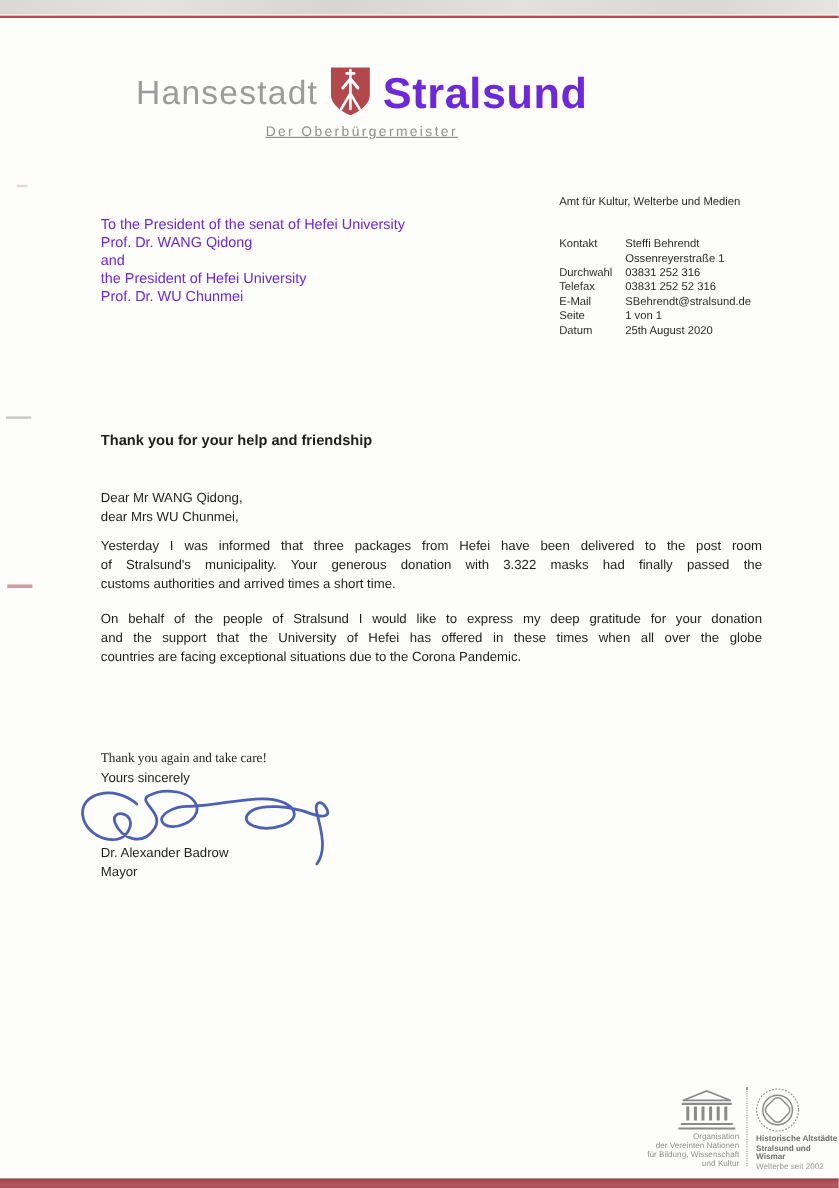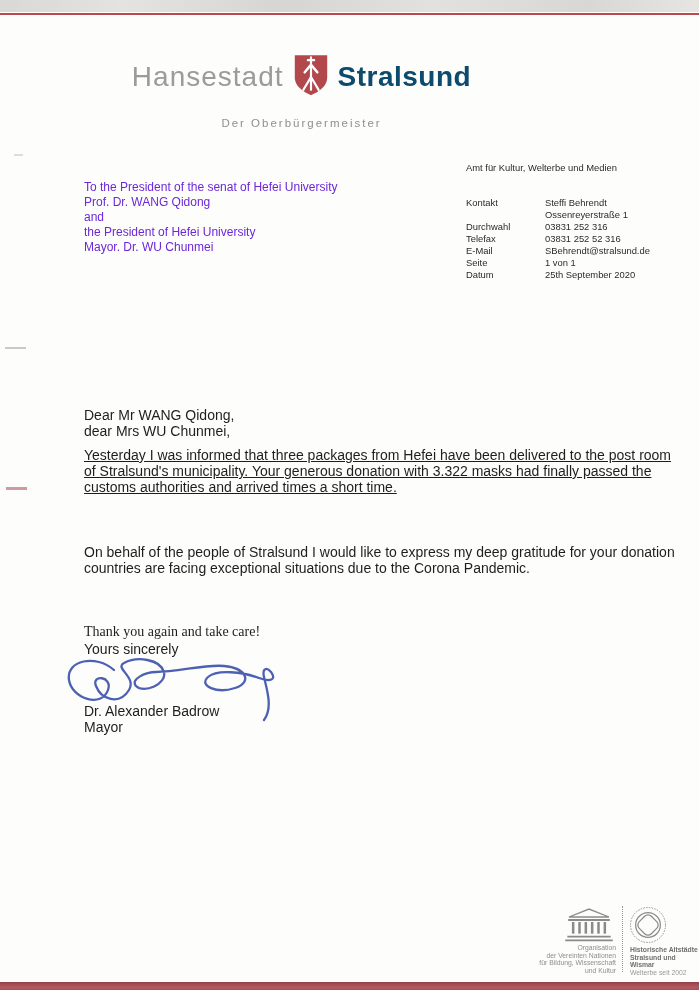--- a/index.html
+++ b/index.html
@@ -16,38 +16,38 @@
     background: linear-gradient(180deg, #8f4046 0%, #a84e54 35%, #b25a60 70%, #a84e54 100%); }
   .fold-mark { position: absolute; }
   .fm1 { top: 154px; left: 14px; width: 9px; height: 2px; background: #e3dada; }
   .fm2 { top: 347px; left: 5px; width: 21px; height: 2px; background: #c9c9c9; }
   .fm3 { top: 487px; left: 6px; width: 21px; height: 3px; background: #cf9aa0; }
 
   
   .brand { position: absolute; top: 57px; left: 0; width: 603px; text-align: center; }
   .brand-row { display: flex; align-items: center; justify-content: center; gap: 9px; }
   .brand-light { font-size: 28px; font-weight: 400; color: #9b9b9b; letter-spacing: 1px; }
-  .brand-bold { font-size: 28px; font-weight: 700; color: #0c4a6e; letter-spacing: 0.5px; }
+  .brand-bold { font-size: 36px; font-weight: 700; color: #6d28d9; letter-spacing: 0.5px; }
   .shield { width: 36px; height: 44px; margin-top: -4px; }
-  .brand-sub { margin-top: 20px; font-size: 11.5px; color: #8f8f8f; letter-spacing: 2px; }
+  .brand-sub { margin-top: 5px; font-size: 11.5px; color: #8f8f8f; letter-spacing: 2px; text-decoration: underline; }
 
   
   .dept { position: absolute; left: 466px; top: 162px; font-size: 9.4px; color: #2a2a2a; white-space: nowrap; }
   .meta-table { position: absolute; left: 466px; top: 197px; font-size: 9.4px; line-height: 12px; color: #2a2a2a; }
-  .meta-row { display: grid; grid-template-columns: 55px auto; white-space: nowrap; gap: 24px; }
+  .meta-row { display: grid; grid-template-columns: 55px auto; white-space: nowrap; }
 
   
   .recipient { position: absolute; left: 84px; top: 180px; font-size: 12px; line-height: 15px; color: #6d28d9; }
   .recipient div { white-space: nowrap; }
 
   
-  .lb { position: absolute; left: 84px; width: 551px; font-size: 14px; line-height: 16px; color: #1e1e1e; }
+  .lb { position: absolute; left: 84px; width: 551px; font-size: 11px; line-height: 16px; color: #1e1e1e; }
   .subject { top: 359px; font-weight: 700; font-size: 12.2px; }
   .salutation { top: 407px; }
-  .p1 { top: 447px; text-decoration: underline; } .p2 { top: 508px; margin-top: 36px; } .p3 { top: 569px; }
+  .p1 { top: 447px; } .p2 { top: 508px; } .p3 { top: 569px; }
   .closing { top: 624px; font-family: Liberation Serif, serif; } .valediction { top: 641px; }
   .jline { white-space: nowrap; text-align: justify; text-align-last: justify; }
   .lline { white-space: nowrap; text-align: left; }
   .signature-wrap { position: absolute; left: 56px; top: 650px; width: 232px; height: 78px; }
   .signer-name { top: 703px; } .signer-title { top: 719px; }
 
   
   .unesco-caption { position: absolute; left: 536px; top: 944px; width: 80px; text-align: right;
     font-size: 6.8px; line-height: 7.6px; color: #8e8e8e; }
   .temple { position: absolute; left: 563px; top: 907px; }
@@ -110,46 +110,48 @@
     <div class="meta-row">
       <span>E-Mail</span>
       <span>SBehrendt@stralsund.de</span>
     </div>
     <div class="meta-row">
       <span>Seite</span>
       <span>1 von 1</span>
     </div>
     <div class="meta-row">
       <span>Datum</span>
-      <span>25th September 2020</span>
+      <span>25th August 2020</span>
     </div>
   </div>
 
   <div class="recipient">
     <div>To the President of the senat of Hefei University</div>
     <div>Prof. Dr. WANG Qidong</div>
     <div>and</div>
     <div>the President of Hefei University</div>
-    <div>Mayor. Dr. WU Chunmei</div>
-  </div>
-
+    <div>Prof. Dr. WU Chunmei</div>
+  </div>
+
+  <div class="lb subject">Thank you for your help and friendship</div>
 
   <div class="lb salutation">
     <div class="lline">Dear Mr WANG Qidong,</div>
     <div class="lline">dear Mrs WU Chunmei,</div>
   </div>
 
   <div class="lb p1">
     <div class="jline">Yesterday I was informed that three packages from Hefei have been delivered to the post room</div>
     <div class="jline">of Stralsund's municipality. Your generous donation with 3.322 masks had finally passed the</div>
     <div class="lline">customs authorities and arrived times a short time.</div>
   </div>
 
   <div class="lb p2">
     <div class="jline">On behalf of the people of Stralsund I would like to express my deep gratitude for your donation</div>
+    <div class="jline">and the support that the University of Hefei has offered in these times when all over the globe</div>
     <div class="lline">countries are facing exceptional situations due to the Corona Pandemic.</div>
   </div>
 
 
   <div class="lb closing">Thank you again and take care!</div>
   <div class="lb valediction">Yours sincerely</div>
 
   <div class="signature-wrap">
     <svg width="232" height="78" viewBox="0 0 232 78" aria-hidden="true">
       <path d="M58,20

